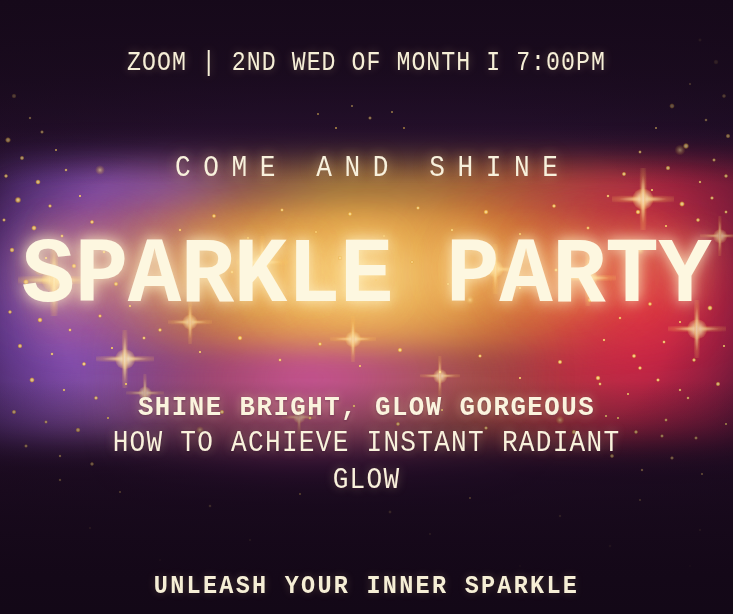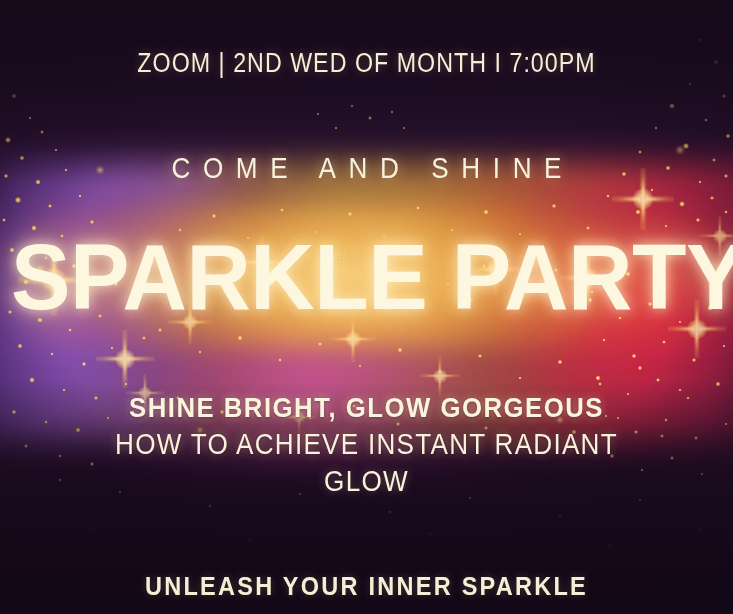--- a/index.html
+++ b/index.html
@@ -9,21 +9,21 @@
     background: #1b0c20;
   }
   * { box-sizing: border-box; }
 
   .flyer {
     position: relative;
     width: 733px;
     height: 614px;
     overflow: hidden;
     background: #24102a;
-    font-family: Liberation Sans, sans-serif;
+    font-family: Liberation Mono, monospace;
     user-select: none;
   }
 
   
   .bg-base {
     position: absolute;
     inset: 0;
     background:
       linear-gradient(180deg,
         #1d0c23 0%,

